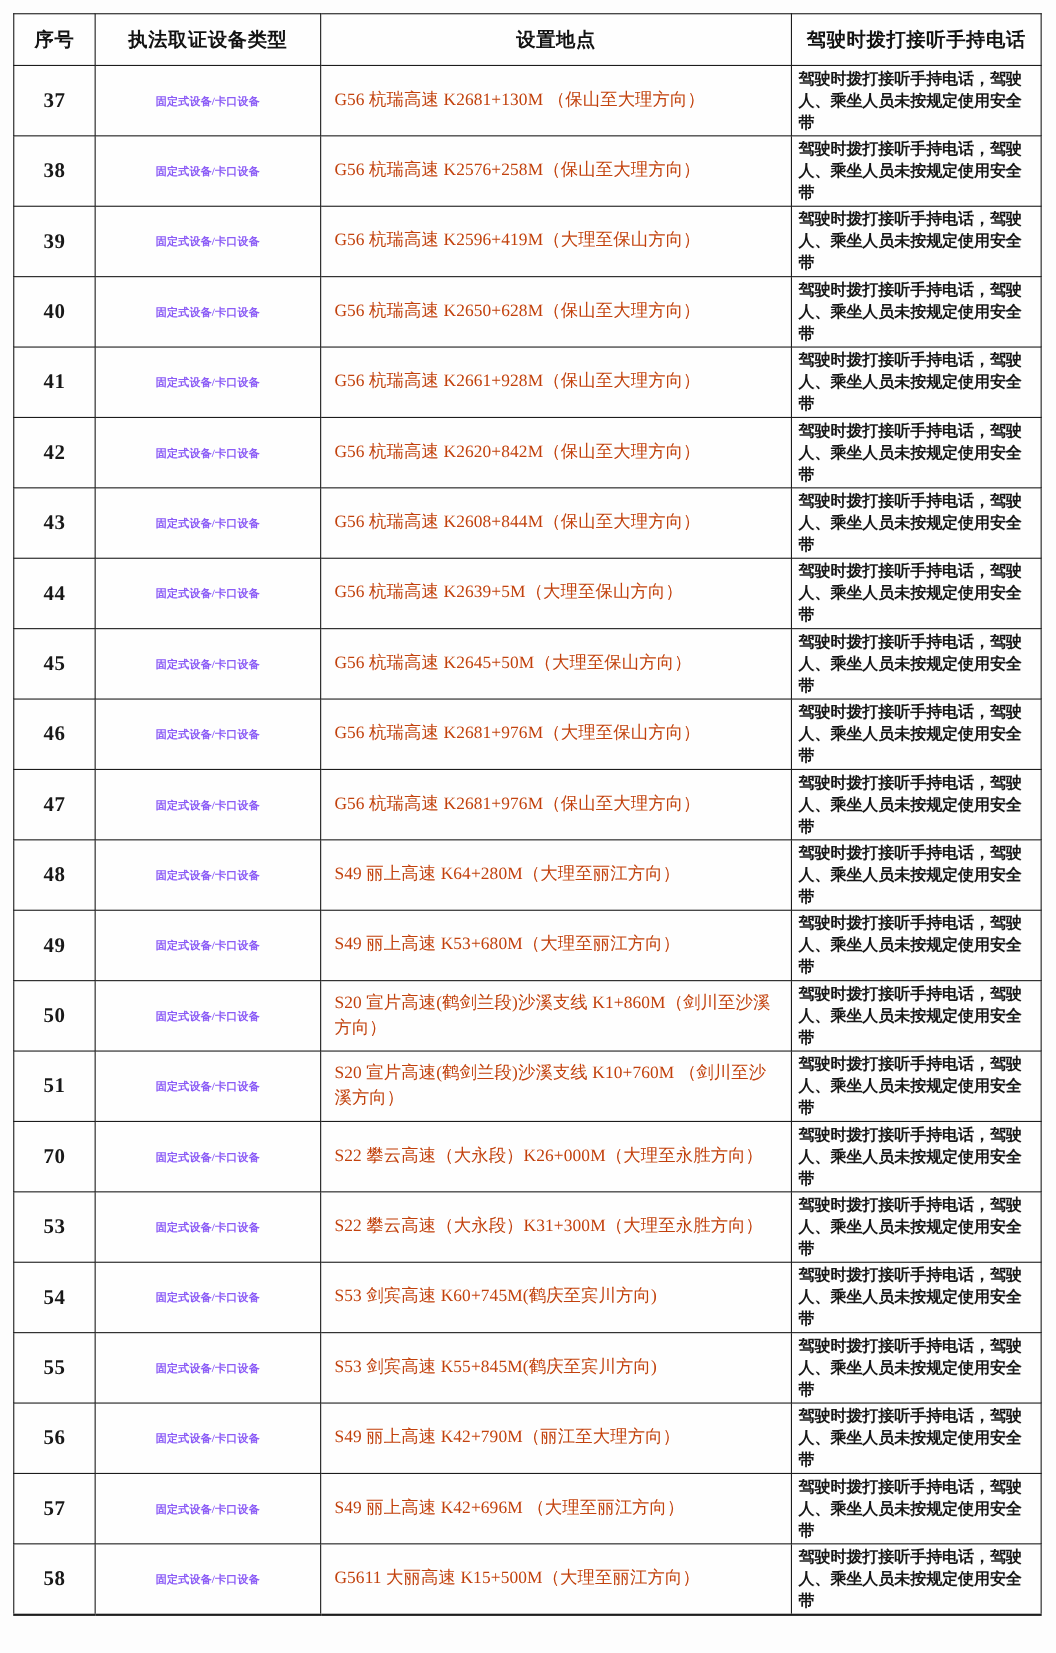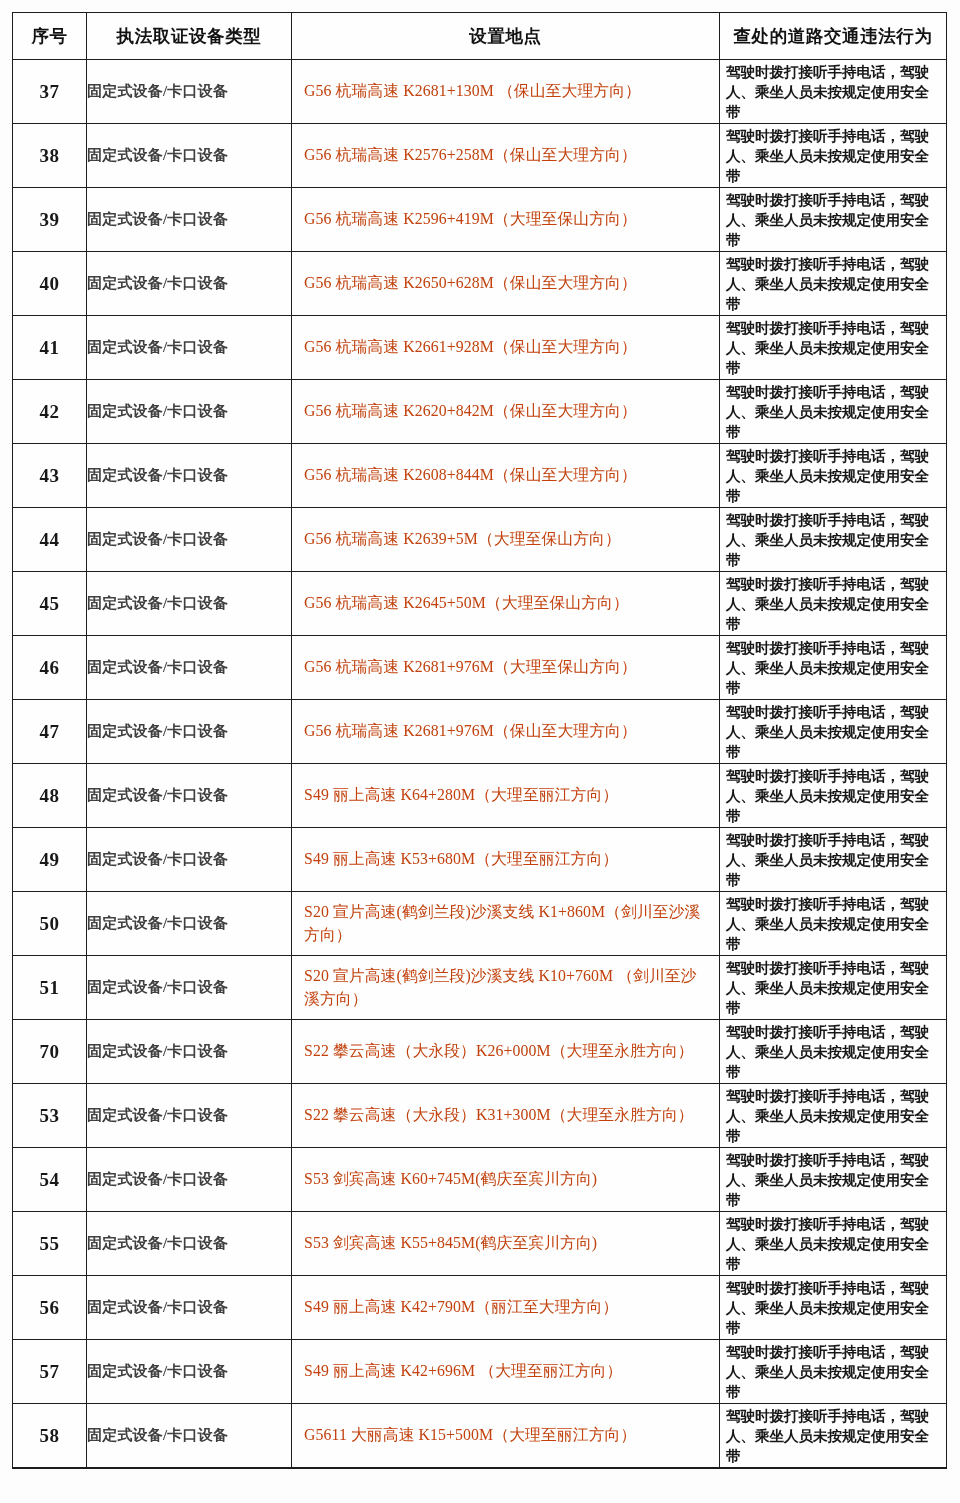--- a/index.html
+++ b/index.html
@@ -58,24 +58,24 @@
     height: 63px;
   }
   td.cell-no {
     text-align: center;
     font-size: 19px;
     font-weight: bold;
     color: #181818;
     letter-spacing: 0.5px;
   }
   td.cell-type {
-    text-align: left;
-    font-size: 15px;
+    text-align: center;
+    font-size: 10px;
     font-weight: bold;
-    color: #404040;
+    color: #8b5cf6;
     letter-spacing: 0.2px;
   }
   td.cell-loc {
     text-align: left;
     font-size: 15.8px;
     font-weight: normal;
     color: #c2410c;
     letter-spacing: 0.1px;
   }
   td.cell-loc .loc-inner {
@@ -119,21 +119,21 @@
         <th>
             <span class="hdr-inner">序号</span>
           </th>
         <th>
             <span class="hdr-inner">执法取证设备类型</span>
           </th>
         <th>
             <span class="hdr-inner">设置地点</span>
           </th>
         <th>
-            <span class="hdr-inner">查处的道路交通违法行为</span>
+            <span class="hdr-inner">驾驶时拨打接听手持电话</span>
           </th>
       </tr>
     </thead>
     <tbody id="table-body">
         <tr>
           <td class="cell-no">37</td>
           <td class="cell-type">固定式设备/卡口设备</td>
           <td class="cell-loc">
             <span class="loc-inner">G56 杭瑞高速 K2681+130M （保山至大理方向）</span>
           </td>

